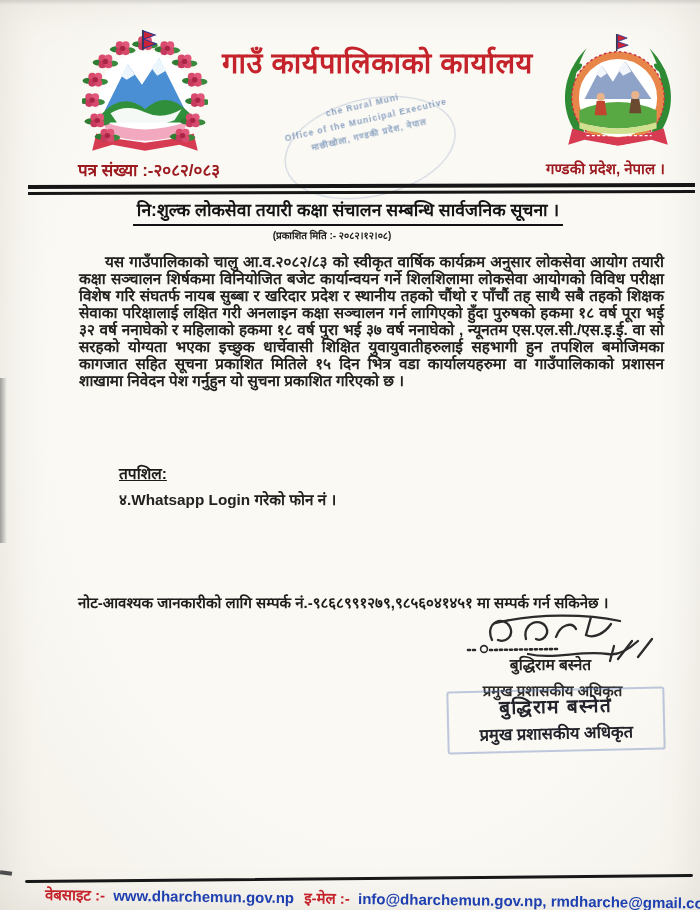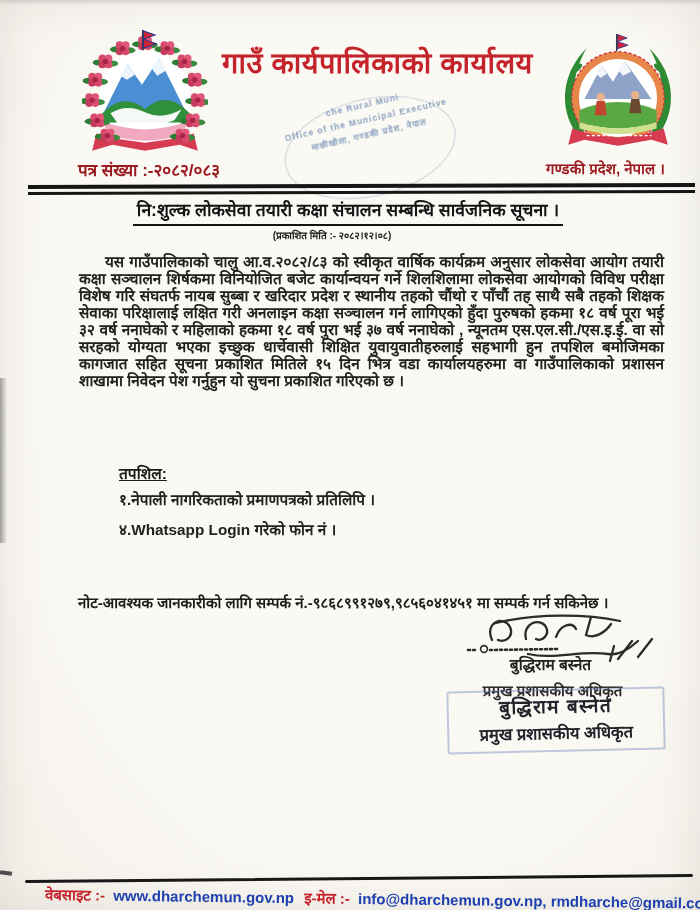--- a/index.html
+++ b/index.html
@@ -158,21 +158,20 @@
 
   <div class="abs title-wrap">
     <span>नि:शुल्क लोकसेवा तयारी कक्षा संचालन सम्बन्धि सार्वजनिक सूचना ।</span>
   </div>
   <div class="abs pubdate">(प्रकाशित मिति :- २०८२।१२।०८)</div>
 
   <div class="abs body-par">यस गाउँपालिकाको चालु आ.व.२०८२/८३ को स्वीकृत वार्षिक कार्यक्रम अनुसार लोकसेवा आयोग तयारी कक्षा सञ्चालन शिर्षकमा विनियोजित बजेट कार्यान्वयन गर्ने शिलशिलामा लोकसेवा आयोगको विविध परीक्षा विशेष गरि संघतर्फ नायब सुब्बा र खरिदार प्रदेश र स्थानीय तहको चौंथो र पाँचौं तह साथै सबै तहको शिक्षक सेवाका परिक्षालाई लक्षित गरी अनलाइन कक्षा सञ्चालन गर्न लागिएको हुँदा पुरुषको हकमा १८ वर्ष पूरा भई ३२ वर्ष ननाघेको र महिलाको हकमा १८ वर्ष पुरा भई ३७ वर्ष ननाघेको , न्यूनतम एस.एल.सी./एस.इ.ई. वा सो सरहको योग्यता भएका इच्छुक धार्चेवासी शिक्षित युवायुवातीहरुलाई सहभागी हुन तपशिल बमोजिमका कागजात सहित सूचना प्रकाशित मितिले १५ दिन भित्र वडा कार्यालयहरुमा वा गाउँपालिकाको प्रशासन शाखामा निवेदन पेश गर्नुहुन यो सुचना प्रकाशित गरिएको छ ।</div>
 
   <div class="abs tapasil-h">तपशिल:</div>
   <div class="abs tapasil">
-    <div class="t-item">१.नेपाली नागरिकताको प्रमाणपत्रको प्रतिलिपि ।</div>
     <div class="t-item">४.Whatsapp Login गरेको फोन नं ।</div>
   </div>
 
   <div class="abs note">नोट-आवश्यक जानकारीको लागि सम्पर्क नं.-९८६८९९१२७९,९८५६०४१४५१ मा सम्पर्क गर्न सकिनेछ ।</div>
 
   <div class="abs sig-svg">
     <svg width="205" height="58" viewBox="0 0 205 58" fill="none" stroke="#2b2b2b" stroke-width="2.3" stroke-linecap="round">
       <path d="M34,15 C75,5 125,6 158,13"></path>
       <path d="M30,32 C22,14 42,7 48,19 C52,28 44,35 36,32"></path>
       <path d="M64,31 C60,15 78,9 84,19 C88,27 80,34 74,31"></path>

